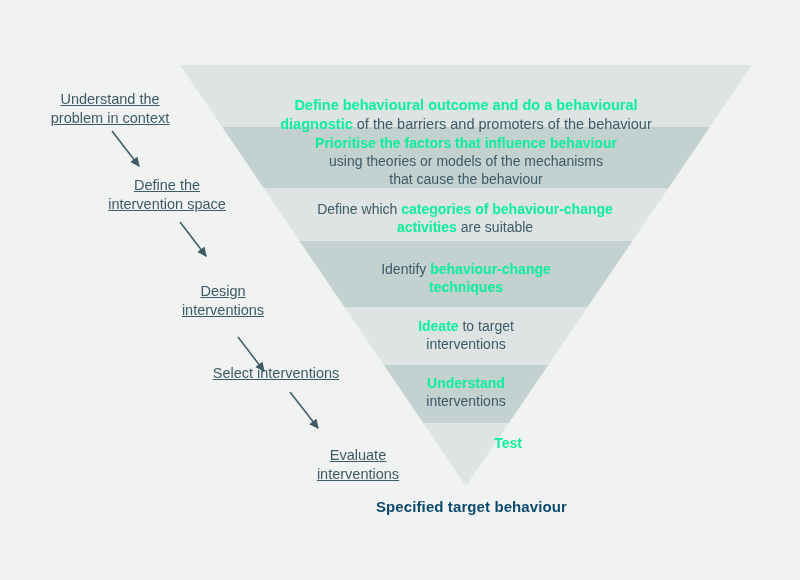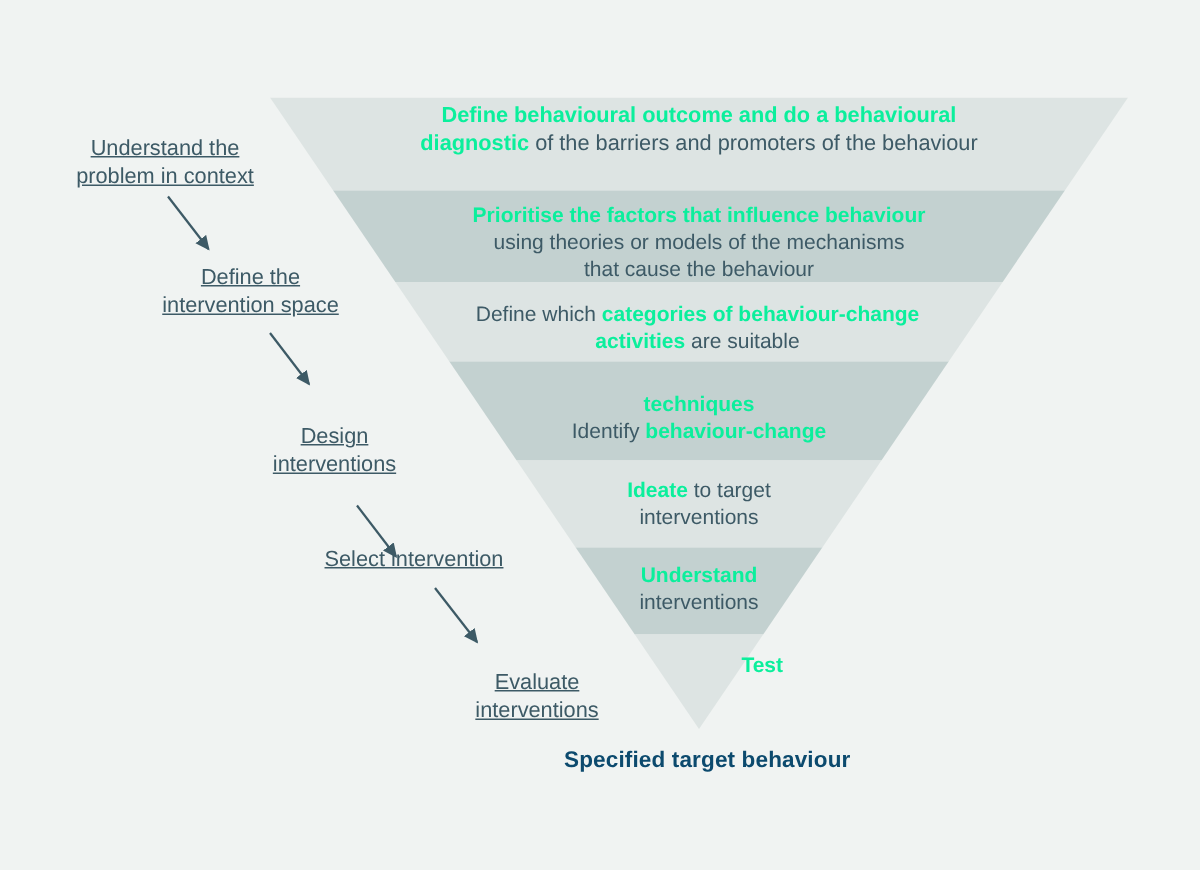--- a/index.html
+++ b/index.html
@@ -83,39 +83,39 @@
     </g>
 
     <g>
       <line x1="112" y1="131" x2="139" y2="166" stroke="#3d5a66" stroke-width="1.5" marker-end="url(#arrowHead)"></line>
       <line x1="180" y1="222" x2="206" y2="256" stroke="#3d5a66" stroke-width="1.5" marker-end="url(#arrowHead)"></line>
       <line x1="238" y1="337" x2="264" y2="371" stroke="#3d5a66" stroke-width="1.5" marker-end="url(#arrowHead)"></line>
       <line x1="290" y1="392" x2="318" y2="428" stroke="#3d5a66" stroke-width="1.5" marker-end="url(#arrowHead)"></line>
     </g>
   </svg>
 
-  <div class="band-text" style="left:250px; top:68px; width:432px; font-size:14.5px;">
+  <div class="band-text" style="left:250px; top:96px; width:432px; font-size:14.5px;">
       <div><em>Define behavioural outcome and do a behavioural</em></div>
       <div><em>diagnostic</em><span> of the barriers and promoters of the behaviour</span></div>
     </div>
 
   <div class="band-text" style="left:290px; top:135px; width:352px; font-size:14px;">
       <div><em>Prioritise the factors that influence behaviour</em></div>
       <div><span>using theories or models of the mechanisms</span></div>
       <div><span>that cause the behaviour</span></div>
     </div>
 
   <div class="band-text" style="left:305px; top:201px; width:320px; font-size:14px;">
       <div><span>Define which </span><em>categories of behaviour-change</em></div>
       <div><em>activities</em><span> are suitable</span></div>
     </div>
 
   <div class="band-text" style="left:350px; top:261px; width:232px; font-size:14px;">
+      <div><span>Identify </span><em>behaviour-change</em></div>
       <div><em>techniques</em></div>
-      <div><span>Identify </span><em>behaviour-change</em></div>
     </div>
 
   <div class="band-text" style="left:378px; top:318px; width:176px; font-size:14px;">
       <div><em>Ideate</em><span> to target</span></div>
       <div><span>interventions</span></div>
     </div>
 
   <div class="band-text" style="left:390px; top:375px; width:152px; font-size:14px;">
       <div><em>Understand</em></div>
       <div><span>interventions</span></div>
@@ -127,20 +127,20 @@
 
   <div class="stage-label" style="left:40px; top:90px; width:140px;">Understand the
 problem in context</div>
 
   <div class="stage-label" style="left:99px; top:176px; width:136px;">Define the
 intervention space</div>
 
   <div class="stage-label" style="left:166px; top:262px; width:114px;margin-top:20px;">Design
 interventions</div>
 
-  <div class="stage-label" style="left:202px; top:364px; width:148px;">Select intervention</div>
+  <div class="stage-label" style="left:202px; top:364px; width:148px;">Select interventions</div>
 
   <div class="stage-label" style="left:301px; top:446px; width:114px;">Evaluate
 interventions</div>
 
   <div class="caption" style="left:376px; top:498px;">Specified target behaviour</div>
 
 </div>
 
 </body></html>

